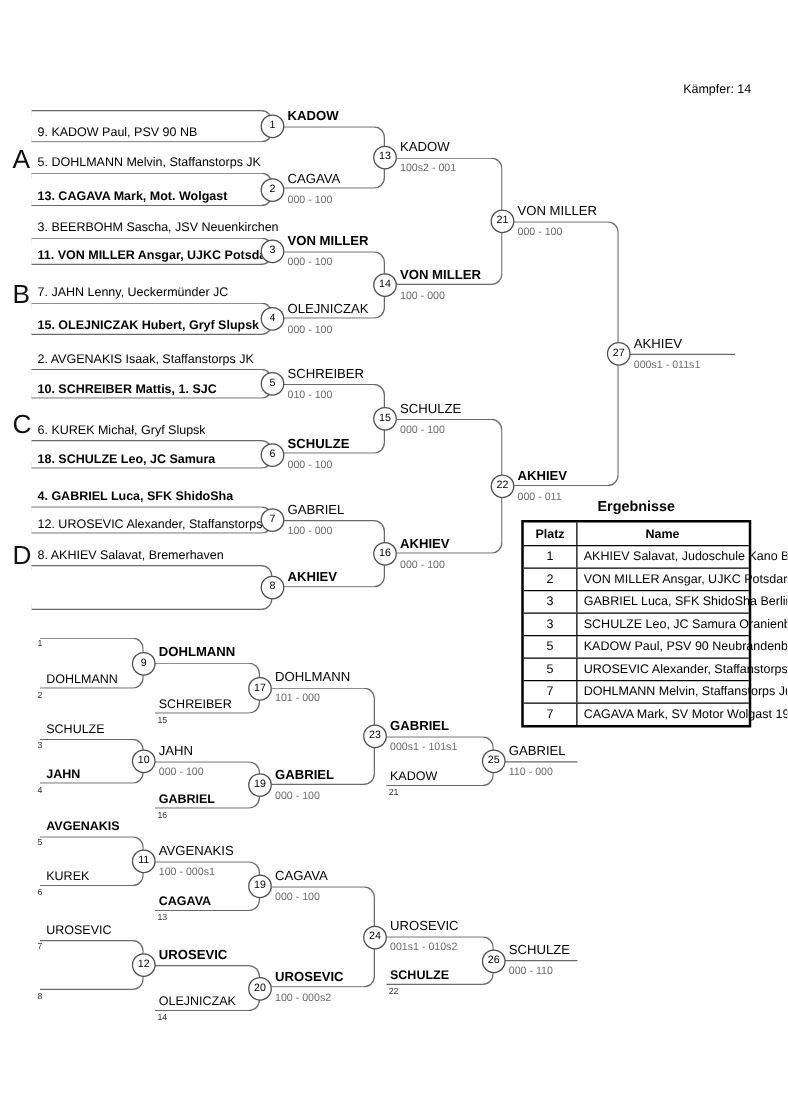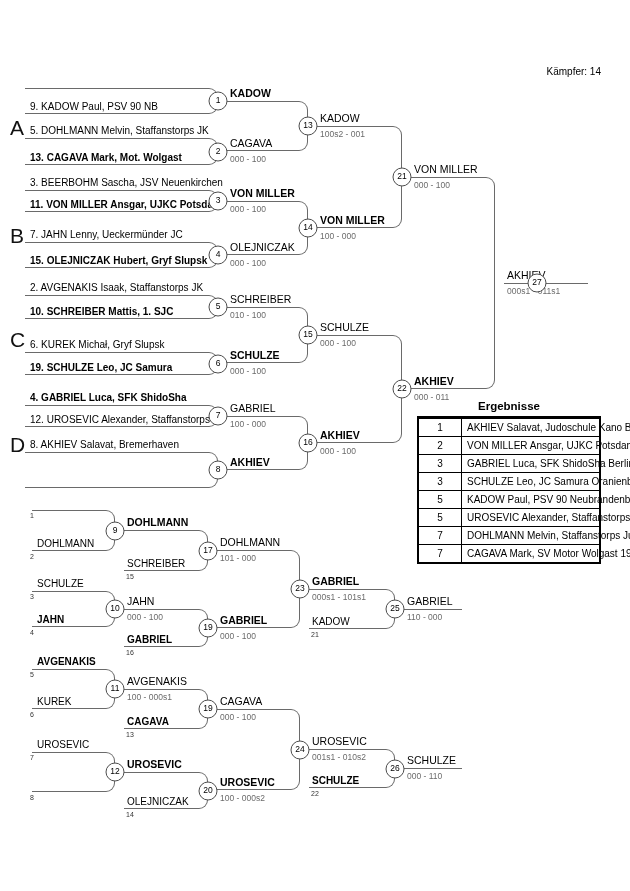--- a/index.html
+++ b/index.html
@@ -58,21 +58,21 @@
       <div class="circle" style="left: 308px; top: 228px;">14</div>
       <div class="join" style="left: 227px; top: 307px; width: 81px; height: 56px;"></div>
       <div class="circle" style="left: 308px; top: 335px;">15</div>
       <div class="join" style="left: 227px; top: 416px; width: 81px; height: 54px;"></div>
       <div class="circle" style="left: 308px; top: 443px;">16</div>
       <div class="join" style="left: 317px; top: 126px; width: 85px; height: 102px;"></div>
       <div class="circle" style="left: 402px; top: 177px;">21</div>
       <div class="join" style="left: 317px; top: 335px; width: 85px; height: 108px;"></div>
       <div class="circle" style="left: 402px; top: 389px;">22</div>
       <div class="join" style="left: 411px; top: 177px; width: 84px; height: 212px;"></div>
-      <div class="circle" style="left: 495px; top: 283px; margin-left: 42px;">27</div>
+      <div class="circle" style="left: 495px; top: 283px;">27</div>
       <div class="join" style="left: 32px; top: 510px; width: 83px; height: 41px;"></div>
       <div class="circle" style="left: 115px; top: 531px;">9</div>
       <div class="join" style="left: 32px; top: 591px; width: 83px; height: 36px;"></div>
       <div class="circle" style="left: 115px; top: 609px;">10</div>
       <div class="join" style="left: 32px; top: 669px; width: 83px; height: 40px;"></div>
       <div class="circle" style="left: 115px; top: 689px;">11</div>
       <div class="join" style="left: 32px; top: 752px; width: 83px; height: 40px;"></div>
       <div class="circle" style="left: 115px; top: 772px;">12</div>
       <div class="join" style="left: 124px; top: 530px; width: 84px; height: 41px;"></div>
       <div class="circle" style="left: 208px; top: 551px;">17</div>
@@ -146,21 +146,21 @@
       <div class="plabel" style="left: 30px; top: 100px;">9. KADOW Paul, PSV 90 NB</div>
       <div class="plabel" style="left: 30px; top: 124px;">5. DOHLMANN Melvin, Staffanstorps JK</div>
       <div class="plabel b" style="left: 30px; top: 151px;">13. CAGAVA Mark, Mot. Wolgast</div>
       <div class="plabel" style="left: 30px; top: 176px;">3. BEERBOHM Sascha, JSV Neuenkirchen</div>
       <div class="plabel b" style="left: 30px; top: 198px;">11. VON MILLER Ansgar, UJKC Potsdam</div>
       <div class="plabel" style="left: 30px; top: 228px;">7. JAHN Lenny, Ueckermünder JC</div>
       <div class="plabel b" style="left: 30px; top: 254px;">15. OLEJNICZAK Hubert, Gryf Slupsk</div>
       <div class="plabel" style="left: 30px; top: 281px;">2. AVGENAKIS Isaak, Staffanstorps JK</div>
       <div class="plabel b" style="left: 30px; top: 305px;">10. SCHREIBER Mattis, 1. SJC</div>
       <div class="plabel" style="left: 30px; top: 338px;">6. KUREK Michał, Gryf Slupsk</div>
-      <div class="plabel b" style="left: 30px; top: 361px;">19. SCHULZE Leo, JC Samura</div>
+      <div class="plabel b" style="left: 30px; top: 361px;">18. SCHULZE Leo, JC Samura</div>
       <div class="plabel b" style="left: 30px; top: 391px;">4. GABRIEL Luca, SFK ShidoSha</div>
       <div class="plabel" style="left: 30px; top: 413px;">12. UROSEVIC Alexander, Staffanstorps JK</div>
       <div class="plabel" style="left: 30px; top: 438px;">8. AKHIEV Salavat, Bremerhaven</div>
       <div class="pool" style="top: 116px;">A</div>
       <div class="pool" style="top: 224px;">B</div>
       <div class="pool" style="top: 328px;">C</div>
       <div class="pool" style="top: 433px;">D</div>
       <div class="fnum" style="left: 30px; top: 512px;">1</div>
       <div class="plabel" style="left: 37px; top: 537px;">DOHLMANN</div>
       <div class="fnum" style="left: 30px; top: 553px;">2</div>
@@ -184,20 +184,24 @@
       <div class="plabel b" style="left: 127px; top: 715px;">CAGAVA</div>
       <div class="fnum" style="left: 126px; top: 731px;">13</div>
       <div class="plabel" style="left: 127px; top: 795px;">OLEJNICZAK</div>
       <div class="fnum" style="left: 126px; top: 811px;">14</div>
       <div class="plabel b" style="left: 312px; top: 774px;">SCHULZE</div>
       <div class="fnum" style="left: 311px; top: 790px;">22</div>
     </div>
   <div class="results">
     <div class="res-title">Ergebnisse</div>
     <div class="res-table">
+      <div class="res-row res-head">
+        <div class="res-c1">Platz</div>
+        <div class="res-c2">Name</div>
+      </div>
       <div id="res-body">
           <div class="res-row">
             <div class="res-c1">1</div>
             <div class="res-c2">AKHIEV Salavat, Judoschule Kano Bre</div>
           </div>
           <div class="res-row">
             <div class="res-c1">2</div>
             <div class="res-c2">VON MILLER Ansgar, UJKC Potsdam</div>
           </div>
           <div class="res-row">

